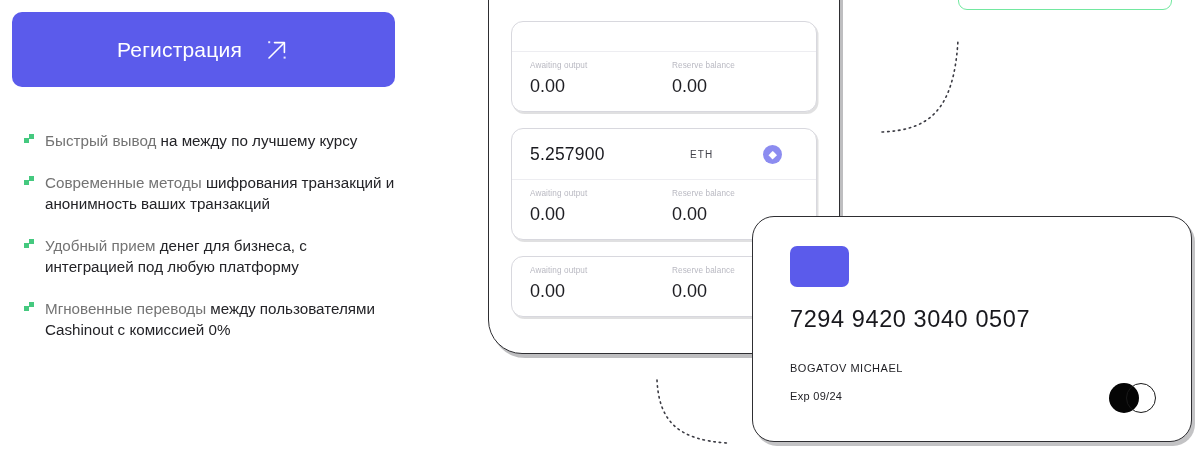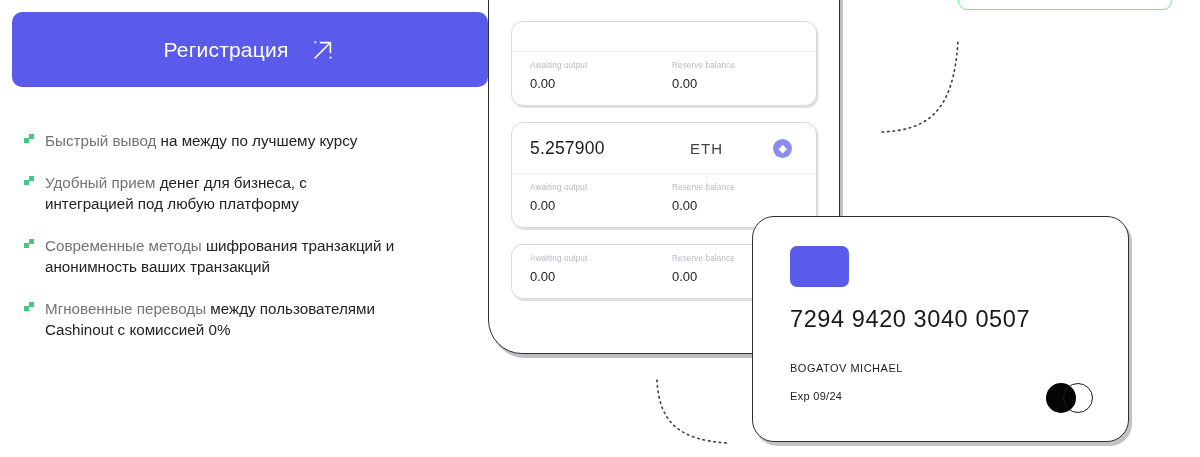--- a/index.html
+++ b/index.html
@@ -7,21 +7,21 @@
     width: 1200px; height: 457px;
     background: #ffffff;
     font-family: "Liberation Sans", sans-serif;
     overflow: hidden;
   }
   #stage { position: relative; width: 1200px; height: 457px; background: #fff; }
 
   
   .cta-button {
     position: absolute; left: 12px; top: 12px;
-    width: 476px; height: 75px;
+    width: 383px; height: 75px;
     background: #5b5beb;
     border-radius: 10px;
     display: flex; align-items: center; justify-content: center;
     gap: 22px;
     cursor: pointer;
     border: none;
   }
   .cta-label {
     color: #ffffff; font-size: 21px; letter-spacing: .2px;
     font-family: "Liberation Sans", sans-serif;
@@ -71,43 +71,43 @@
     display: flex; align-items: center;
     padding: 15px 18px 14px 18px;
     border-bottom: 1px solid #ededf1;
     gap: 36px;
   }
   .coin-amount {
     font-size: 17.5px; color: #1a1a1f; letter-spacing: .2px;
     min-width: 118px;
   }
   .coin-ticker {
-    font-size: 15px; color: #42424a; letter-spacing: 1.1px;
+    font-size: 10px; color: #42424a; letter-spacing: 1.1px;
     margin-left: 6px; margin-right: 14px;
   }
   .coin-icon {
     width: 19px; height: 19px; border-radius: 50%;
     display: flex; align-items: center; justify-content: center;
     color: #fff; font-size: 11px; line-height: 1;
   }
   .coin-icon.eth { background: #8c8cf0; }
   .coin-icon.btc { background: #f7931a; }
   .coin-bottom {
     display: flex; padding: 9px 18px 14px 18px; gap: 16px;
   }
   .coin-col { flex: 1; }
   .coin-col-label {
     font-size: 8.2px; color: #b9b9c2; margin-bottom: 6px; letter-spacing: .1px;
   }
-  .coin-col-value { font-size: 13px; color: #1d1d22; }
+  .coin-col-value { font-size: 18px; color: #1d1d22; }
 
   
   .credit-card {
     position: absolute; left: 752px; top: 216px;
-    width: 377px; height: 226px;
+    width: 440px; height: 226px;
     background: #ffffff;
     border: 1.6px solid #2e2e32;
     border-radius: 22px;
     box-shadow: 3px 4px 0 rgba(40,40,45,.28);
     overflow: hidden;
   }
   .card-chip {
     position: absolute; left: 37px; top: 29px;
     width: 59px; height: 41px;
     background: #5b5beb; border-radius: 7px;
@@ -169,28 +169,28 @@
           <i class="a"></i>
           <i class="b"></i>
         </span>
       <span class="benefit-text"><b>Быстрый вывод</b><span> на между по лучшему курсу</span></span>
     </li>
     <li class="benefit">
       <span class="bullet">
           <i class="a"></i>
           <i class="b"></i>
         </span>
+      <span class="benefit-text"><b>Современные методы</b><span> шифрования транзакций и анонимность ваших транзакций</span></span>
+    </li>
+    <li class="benefit">
+      <span class="bullet">
+          <i class="a"></i>
+          <i class="b"></i>
+        </span>
       <span class="benefit-text"><b>Удобный прием</b><span> денег для бизнеса, с интеграцией под любую платформу</span></span>
-    </li>
-    <li class="benefit">
-      <span class="bullet">
-          <i class="a"></i>
-          <i class="b"></i>
-        </span>
-      <span class="benefit-text"><b>Современные методы</b><span> шифрования транзакций и анонимность ваших транзакций</span></span>
     </li>
     <li class="benefit">
       <span class="bullet">
           <i class="a"></i>
           <i class="b"></i>
         </span>
       <span class="benefit-text"><b>Мгновенные переводы</b><span> между пользователями Cashinout с комиссией 0%</span></span>
     </li>
   </ul>
 

